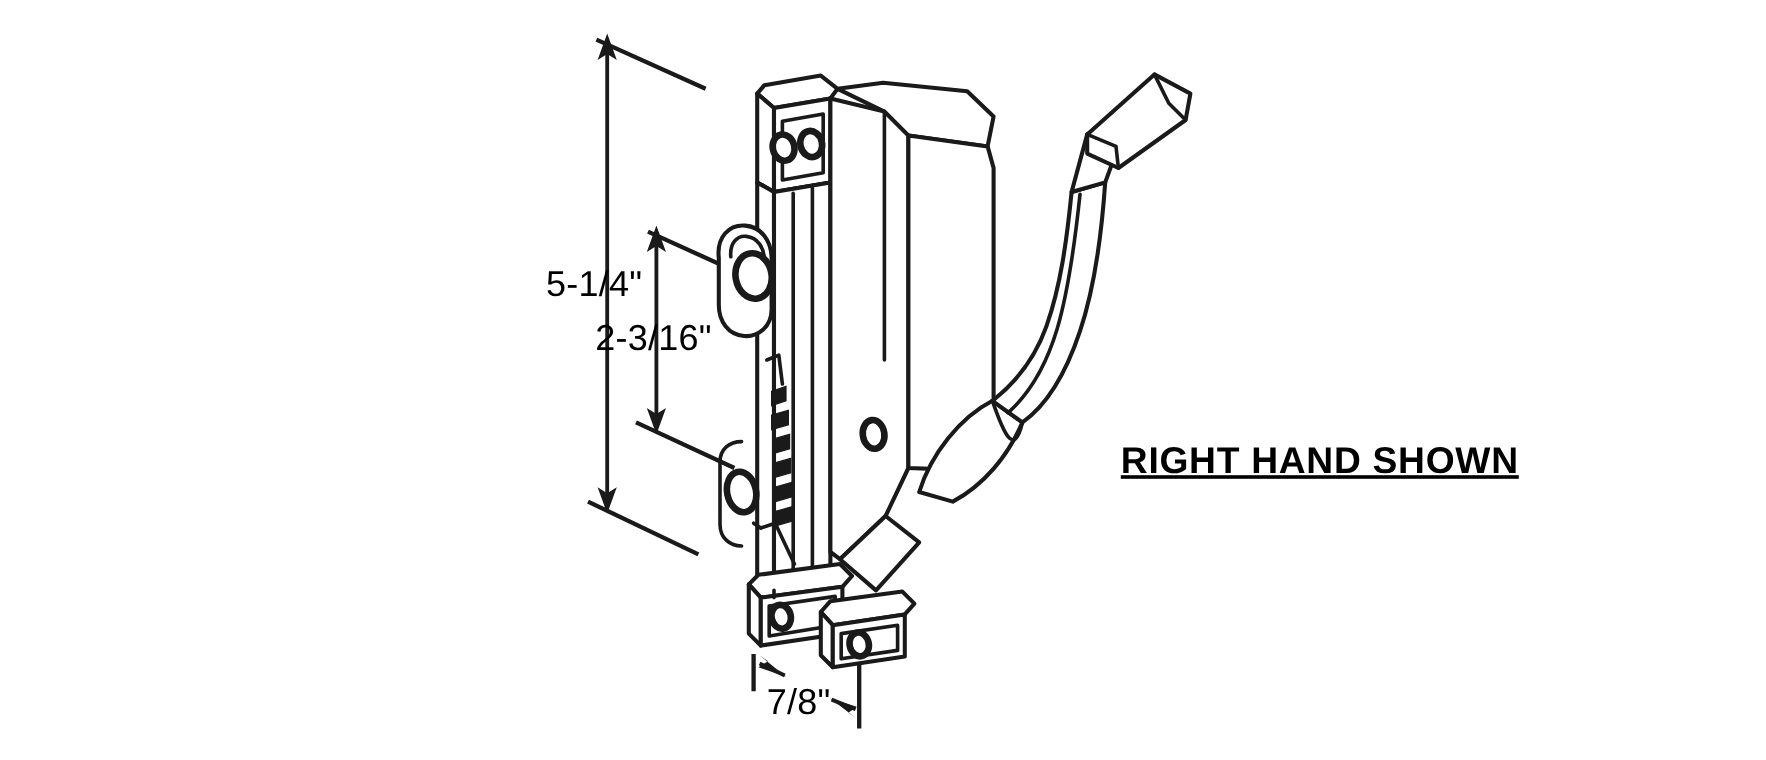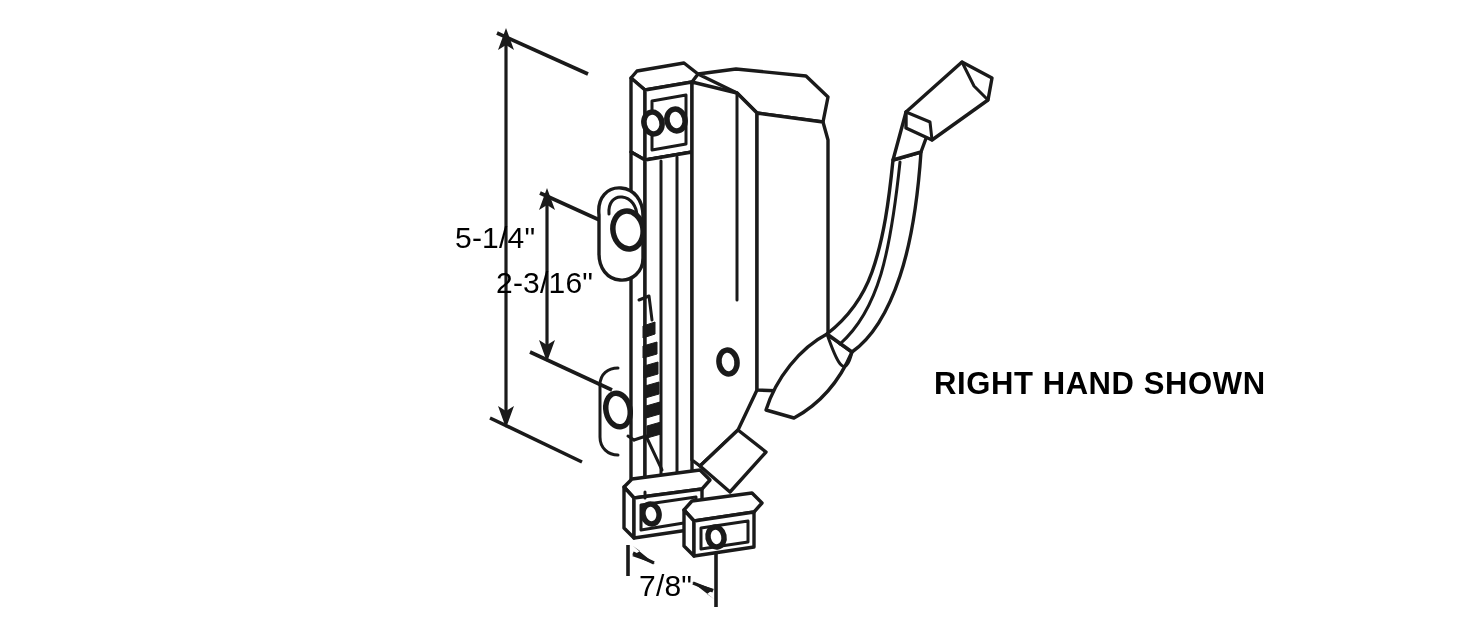--- a/index.html
+++ b/index.html
@@ -83,20 +83,21 @@
   }
   .note-text {
     position: absolute;
     color: #000000;
     font-family: "Liberation Sans", sans-serif;
     font-size: 31px;
     font-weight: 700;
     letter-spacing: 0.6px;
     white-space: nowrap;
     line-height: 1;
+    text-decoration: underline;
   }
   #label-5-1-4  { left: 455px; top: 223px; }
   #label-2-3-16 { left: 496px; top: 268px; }
   #label-7-8    { left: 639px; top: 571px; }
   #label-hand   { left: 934px; top: 368px; }
 </style>
 </head>
 <body>
 
 <div id="drawing-root">

